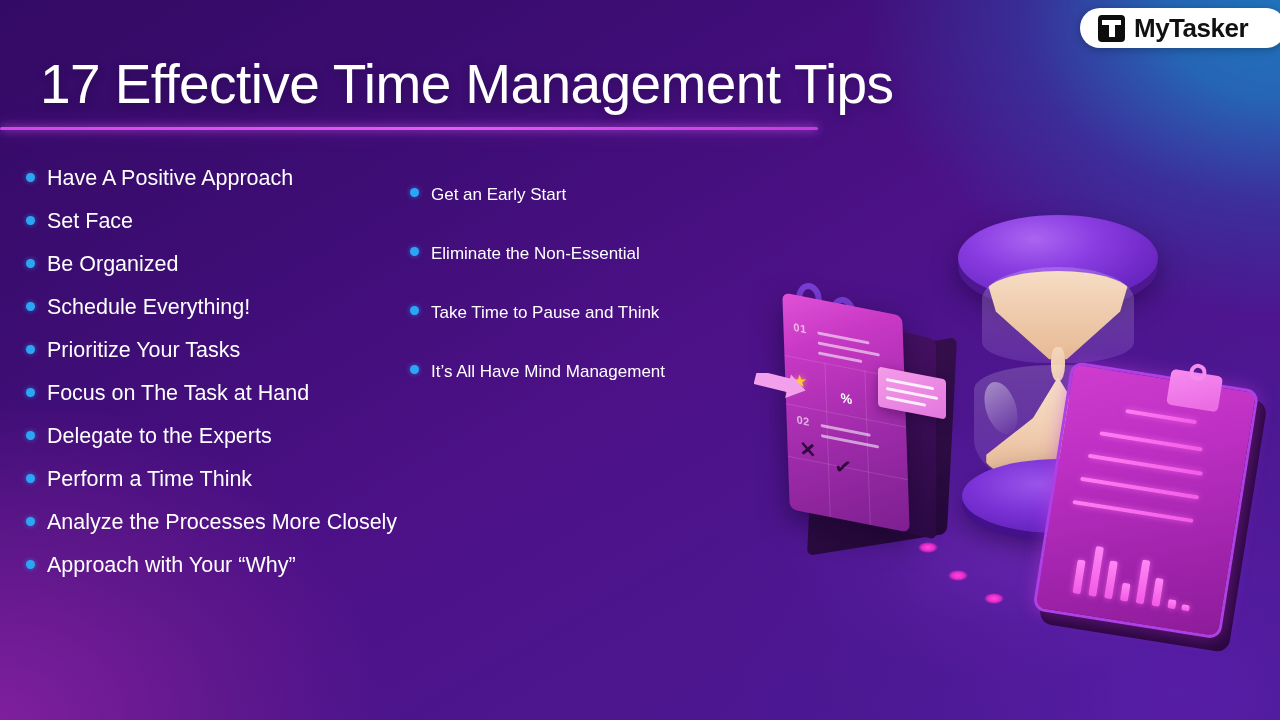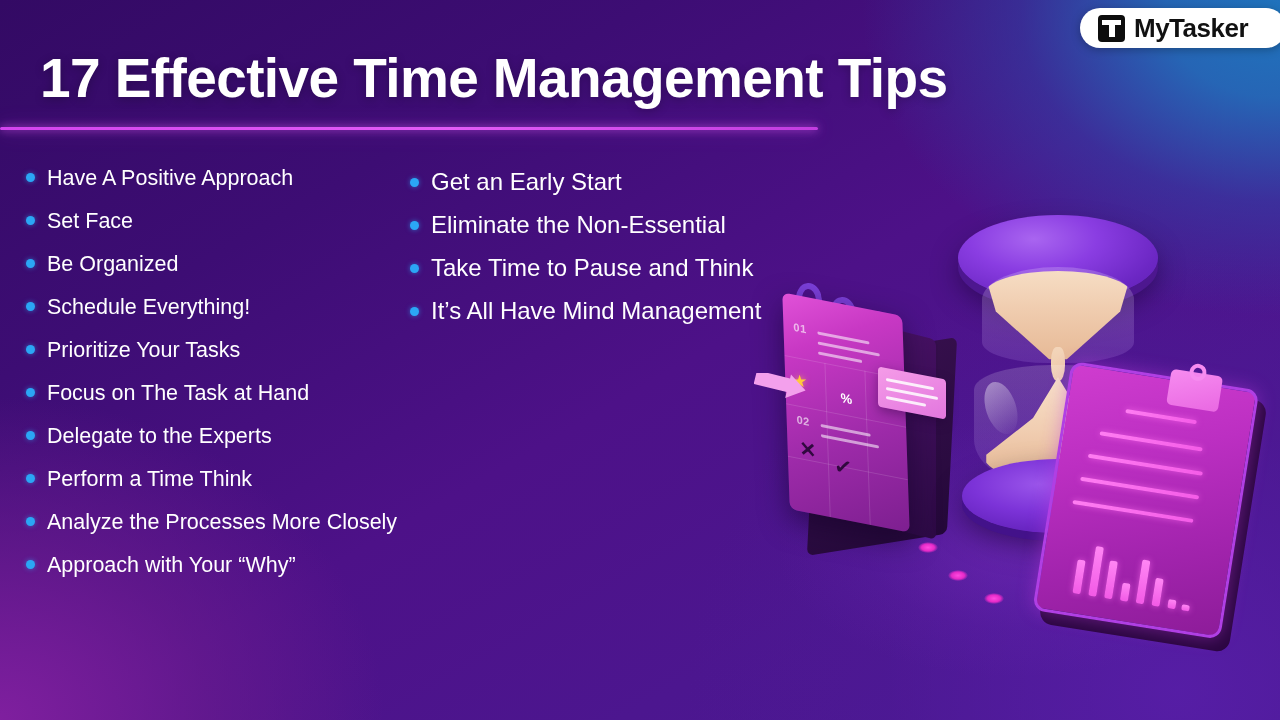--- a/index.html
+++ b/index.html
@@ -48,22 +48,22 @@
     left:10.5px; top:5px; width:6px; height:17px;
     background:#ffffff;
   }
   #logo-text {
     font-size:26px; font-weight:bold; color:#111111;
     letter-spacing:-0.5px; white-space:nowrap;
   }
 
   
   #title {
-    position:absolute; left:40px; top:46px;
-    font-size:55px; font-weight:bold;
+    position:absolute; left:40px; top:52px;
+    font-size:55px; font-weight:normal;
     color:#ffffff; letter-spacing:-0.6px;
     white-space:nowrap;
     text-shadow:0 2px 10px rgba(0,0,0,0.25);
   }
   #title-rule {
     position:absolute; left:0px; top:127px;
     width:818px; height:3px;
     background:linear-gradient(90deg,#d244ee 0%,#e25cf7 55%,#c13ce0 100%);
     border-radius:2px;
     box-shadow:0 0 9px rgba(226,92,247,0.85), 0 0 20px rgba(200,60,230,0.45);
@@ -74,21 +74,21 @@
   #col-left  { left:26px;  top:168px; width:430px; }
   #col-right { left:410px; top:170px; width:400px; }
 
   .tip {
     display:flex; align-items:baseline;
     gap:12px;
     color:#ffffff;
     white-space:nowrap;
   }
   #col-left  .tip { height:43px; font-size:21.5px; }
-  #col-right .tip { height:43px; font-size:24px; }
+  #col-right .tip { height:43px; font-size:17px;margin-top:16px; }
 
   .bullet {
     flex:0 0 auto;
     width:9px; height:9px;
     border-radius:50%;
     background:#2ba6f5;
     position:relative; top:-3px;
     box-shadow:0 0 5px rgba(43,166,245,0.6);
   }
   .tip-label { line-height:1; }

